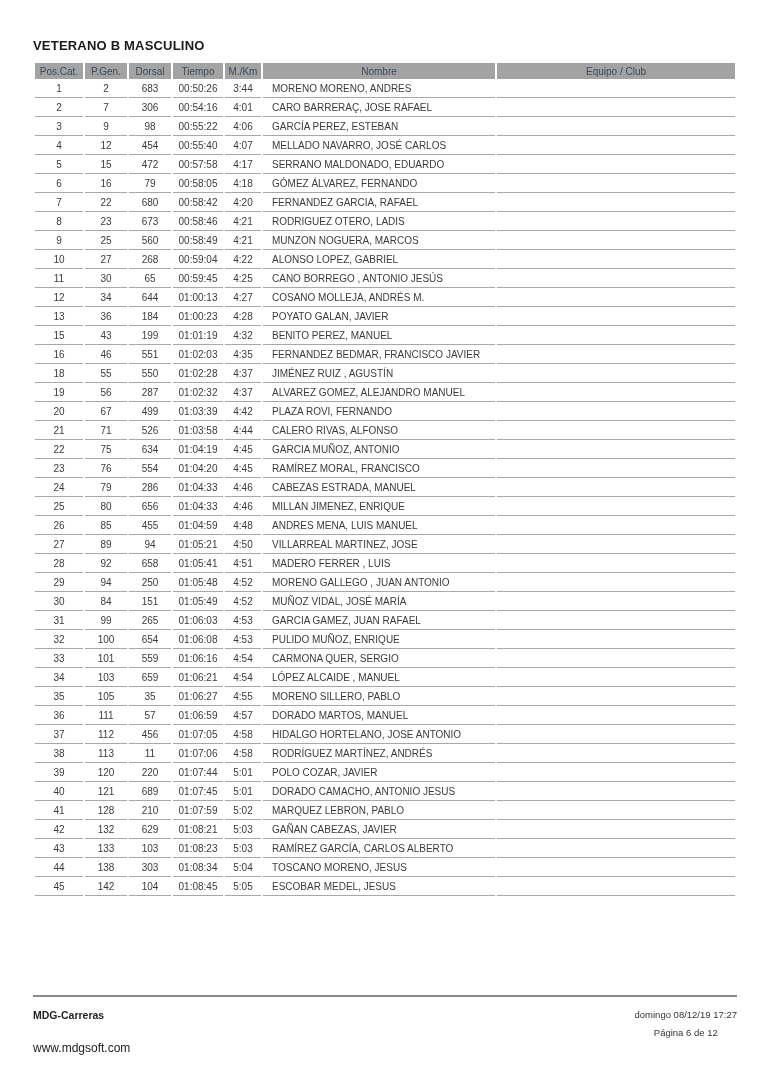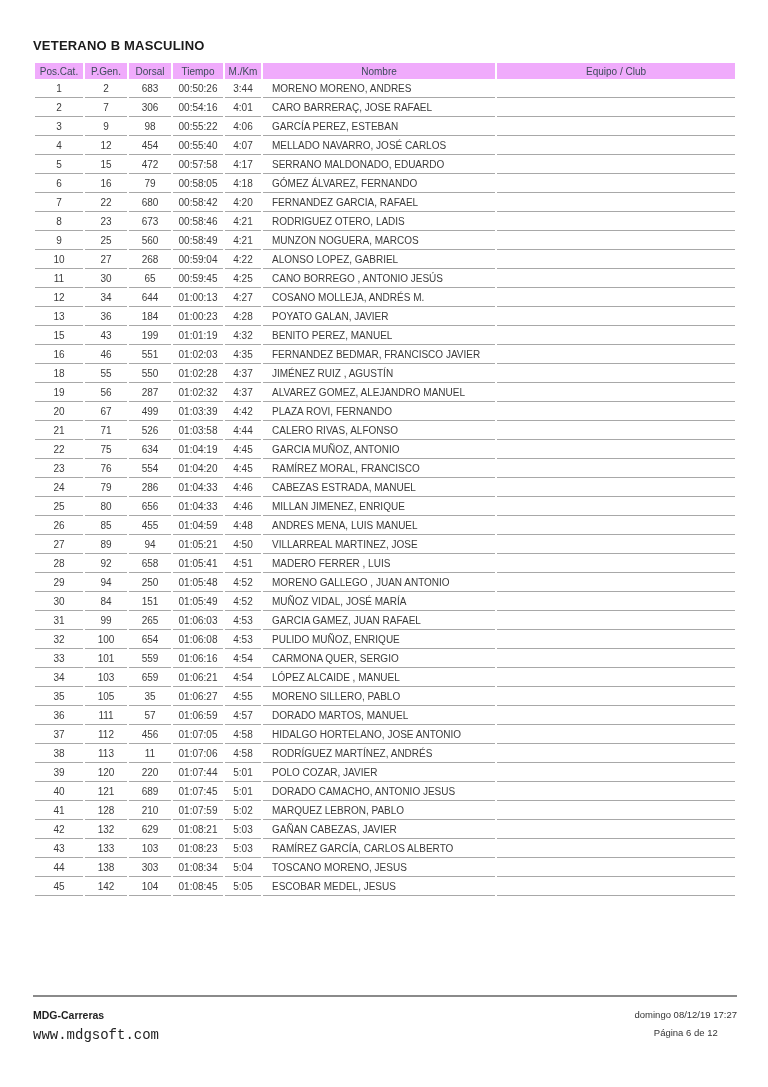--- a/index.html
+++ b/index.html
@@ -23,21 +23,21 @@
   }
   table.results {
     border-collapse: separate;
     border-spacing: 2px 0;
     width: 704px;
     table-layout: fixed;
     font-size: 10px;
     color: #3b3b3b;
   }
   thead th {
-    background: #f0abfc;
+    background: #a3a3a3;
     color: #3c4a59;
     font-weight: normal;
     font-size: 10px;
     height: 16px;
     text-align: center;
     white-space: nowrap;
     overflow: hidden;
   }
   tbody td {
     height: 19px;
@@ -57,21 +57,21 @@
     top: 995px;
   }
   .footer-rule { height: 2px; background: #8a8a8a; }
   .footer-row {
     display: flex;
     justify-content: space-between;
     align-items: flex-start;
     margin-top: 12px;
   }
   .footer-left .org { font-size: 10.5px; font-weight: bold; color: #1f1f1f; }
-  .footer-left .site { font-size: 14px; color: #222; margin-top: 6px; font-family: Liberation Mono, monospace; }
+  .footer-left .site { font-size: 12px; color: #222; margin-top: 20px; }
   .footer-right { text-align: center; }
   .footer-right .dt { font-size: 9.5px; color: #333; }
   .footer-right .pg { font-size: 9.5px; color: #333; margin-top: 7px; }
 </style>
 </head>
 <body>
 
 <div class="page">
   <div class="content">
     <div class="title">VETERANO B MASCULINO</div>

